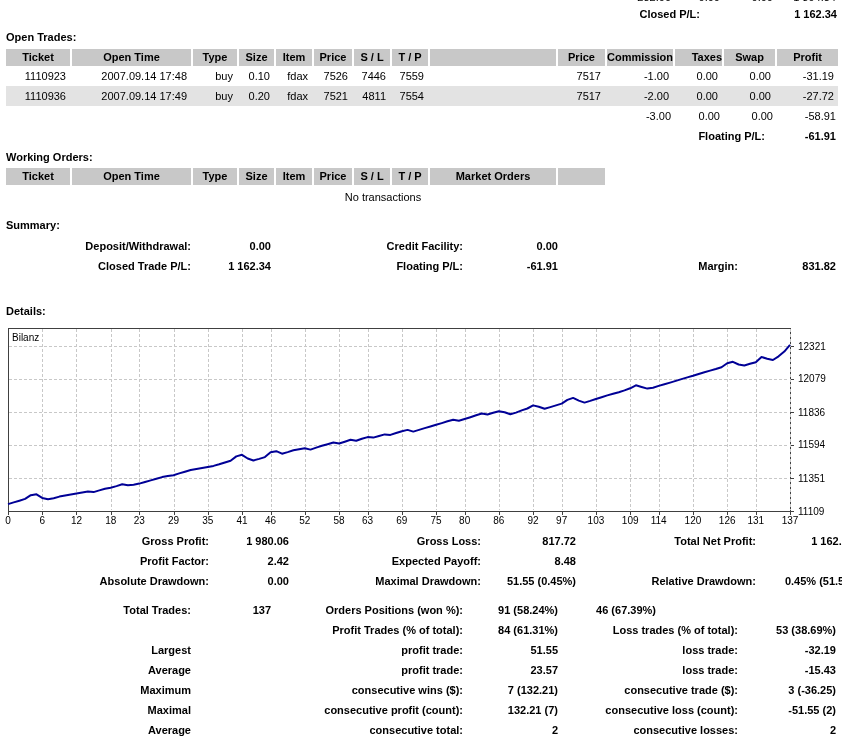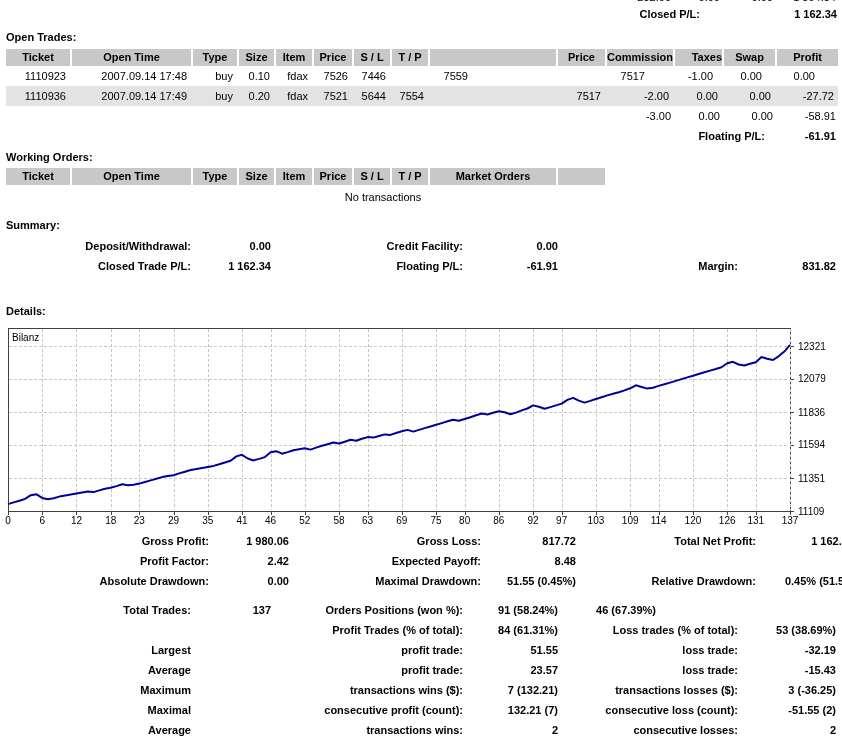--- a/index.html
+++ b/index.html
@@ -73,36 +73,36 @@
     </div>
   <div id="ot-rows">
       <div class="trow">
         <div class="tcell" style="width: 64px;">1110923</div>
         <div class="tcell" style="width: 119px;">2007.09.14 17:48</div>
         <div class="tcell" style="width: 44px;">buy</div>
         <div class="tcell" style="width: 35px;">0.10</div>
         <div class="tcell" style="width: 36px;">fdax</div>
         <div class="tcell" style="width: 38px;">7526</div>
         <div class="tcell" style="width: 36px;">7446</div>
-        <div class="tcell" style="width: 36px; margin-left: 44px;">7559</div>
+        <div class="tcell" style="width: 36px;">7559</div>
         <div class="tcell" style="width: 126px;"></div>
         <div class="tcell" style="width: 47px;">7517</div>
         <div class="tcell" style="width: 66px;">-1.00</div>
         <div class="tcell" style="width: 47px;">0.00</div>
         <div class="tcell" style="width: 51px;">0.00</div>
         <div class="tcell last" style="width: 61px;">-31.19</div>
       </div>
       <div class="trow alt">
         <div class="tcell" style="width: 64px;">1110936</div>
         <div class="tcell" style="width: 119px;">2007.09.14 17:49</div>
         <div class="tcell" style="width: 44px;">buy</div>
         <div class="tcell" style="width: 35px;">0.20</div>
         <div class="tcell" style="width: 36px;">fdax</div>
         <div class="tcell" style="width: 38px;">7521</div>
-        <div class="tcell" style="width: 36px;">5644</div>
+        <div class="tcell" style="width: 36px;">4811</div>
         <div class="tcell" style="width: 36px;">7554</div>
         <div class="tcell" style="width: 126px;"></div>
         <div class="tcell" style="width: 47px;">7517</div>
         <div class="tcell" style="width: 66px;">-2.00</div>
         <div class="tcell" style="width: 47px;">0.00</div>
         <div class="tcell" style="width: 51px;">0.00</div>
         <div class="tcell last" style="width: 61px;">-27.72</div>
       </div>
     </div>
 </div>
@@ -309,34 +309,34 @@
       <div class="scell" style="width: 193px;">Average</div>
       <div class="scell" style="width: 80px;"></div>
       <div class="scell" style="width: 192px;">profit trade:</div>
       <div class="scell" style="width: 95px;">23.57</div>
       <div class="scell" style="width: 180px;">loss trade:</div>
       <div class="scell" style="width: 98px;">-15.43</div>
     </div>
     <div class="srow">
       <div class="scell" style="width: 193px;">Maximum</div>
       <div class="scell" style="width: 80px;"></div>
-      <div class="scell" style="width: 192px;">transactions wins ($):</div>
+      <div class="scell" style="width: 192px;">consecutive wins ($):</div>
       <div class="scell" style="width: 95px;">7 (132.21)</div>
-      <div class="scell" style="width: 180px;">transactions losses ($):</div>
+      <div class="scell" style="width: 180px;">consecutive trade ($):</div>
       <div class="scell" style="width: 98px;">3 (-36.25)</div>
     </div>
     <div class="srow">
       <div class="scell" style="width: 193px;">Maximal</div>
       <div class="scell" style="width: 80px;"></div>
       <div class="scell" style="width: 192px;">consecutive profit (count):</div>
       <div class="scell" style="width: 95px;">132.21 (7)</div>
       <div class="scell" style="width: 180px;">consecutive loss (count):</div>
       <div class="scell" style="width: 98px;">-51.55 (2)</div>
     </div>
     <div class="srow">
       <div class="scell" style="width: 193px;">Average</div>
       <div class="scell" style="width: 80px;"></div>
-      <div class="scell" style="width: 192px;">transactions wins:</div>
+      <div class="scell" style="width: 192px;">consecutive total:</div>
       <div class="scell" style="width: 95px;">2</div>
       <div class="scell" style="width: 180px;">consecutive losses:</div>
       <div class="scell" style="width: 98px;">2</div>
     </div>
   </div>
 
 </body></html>

